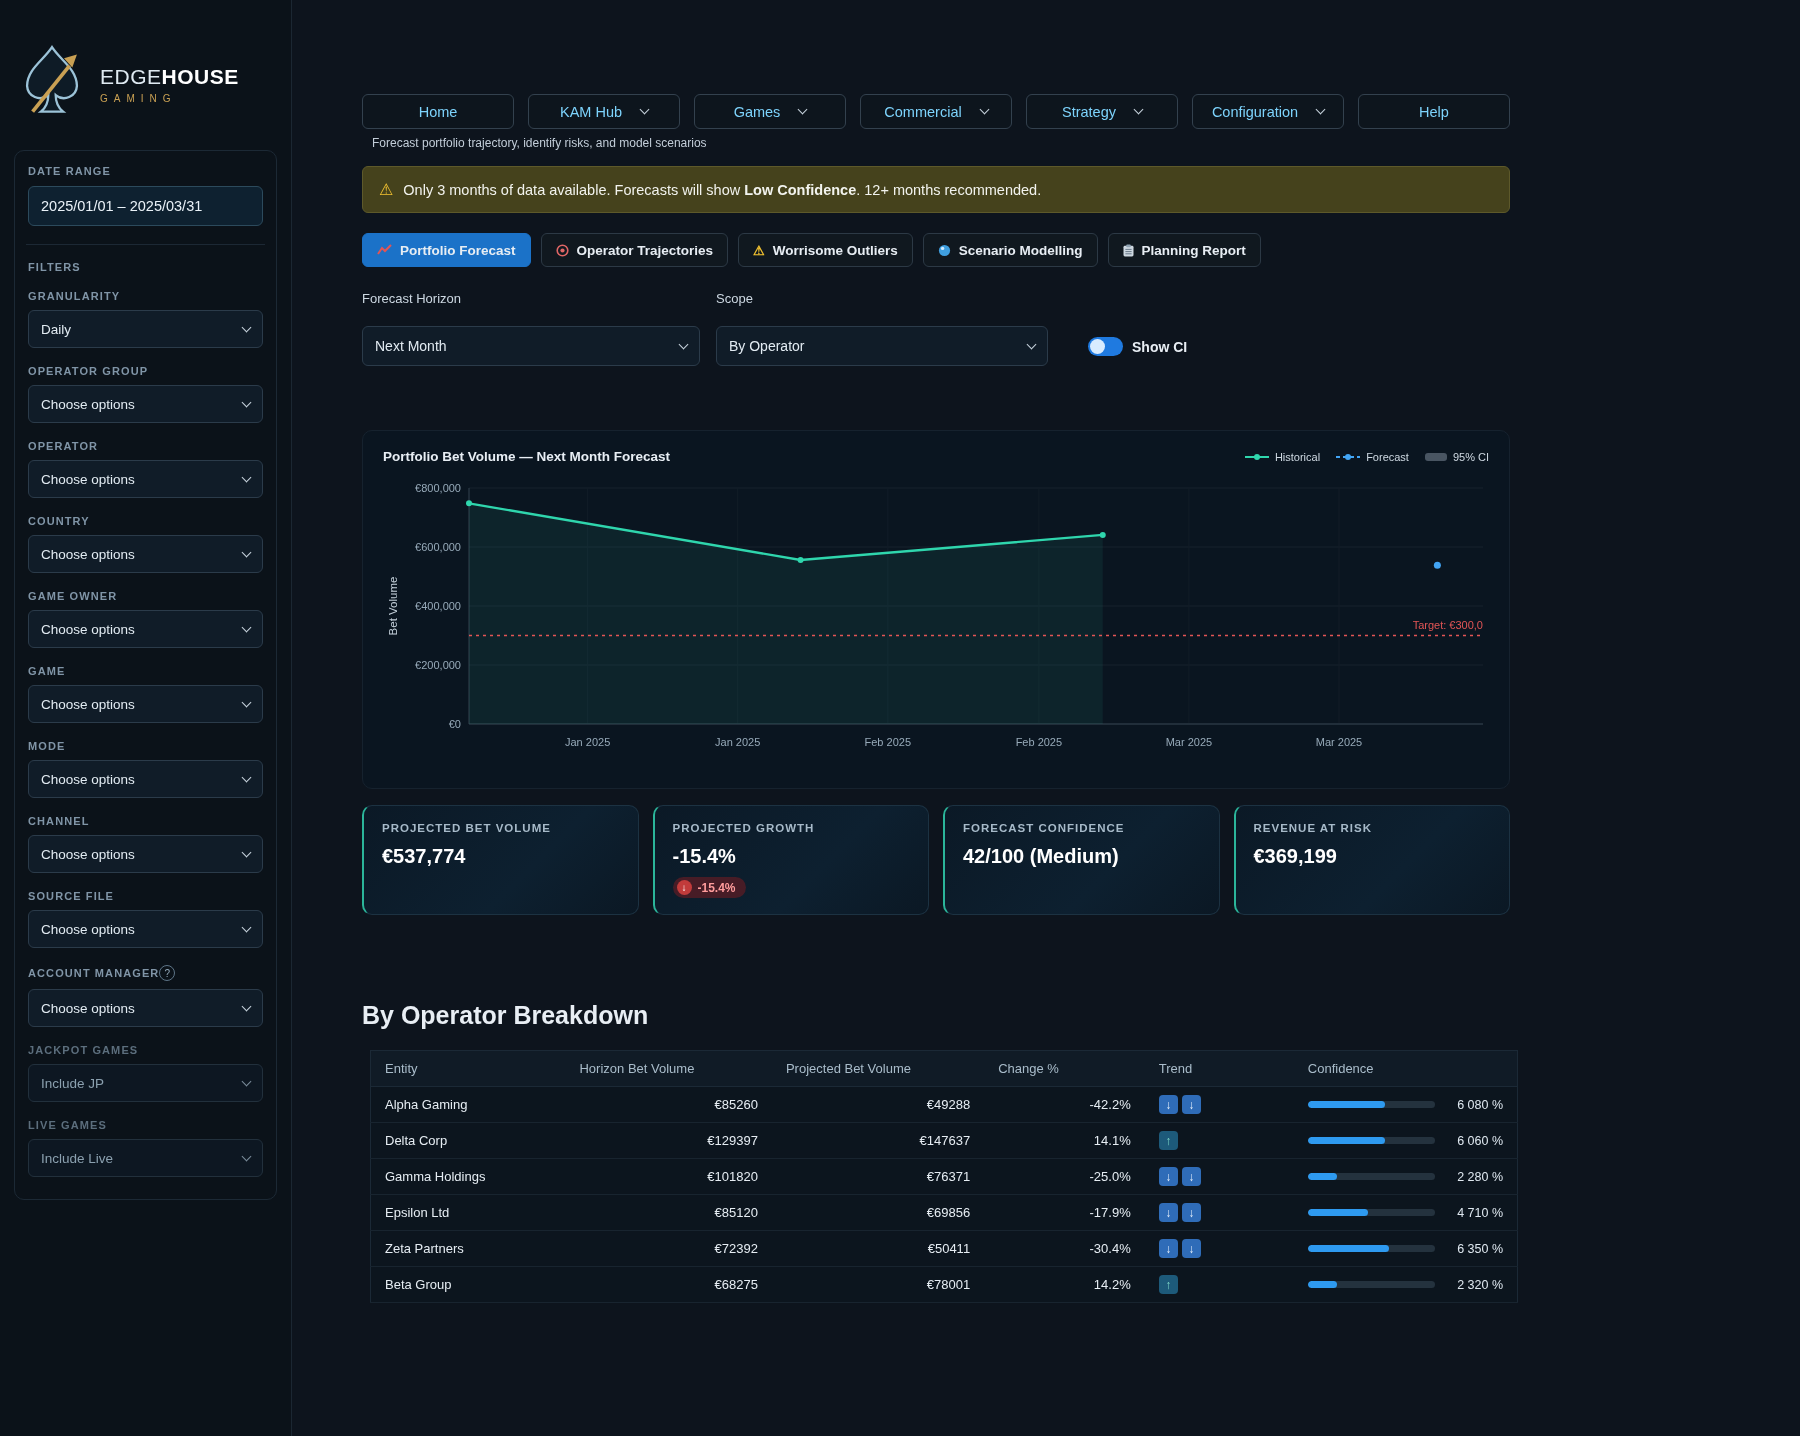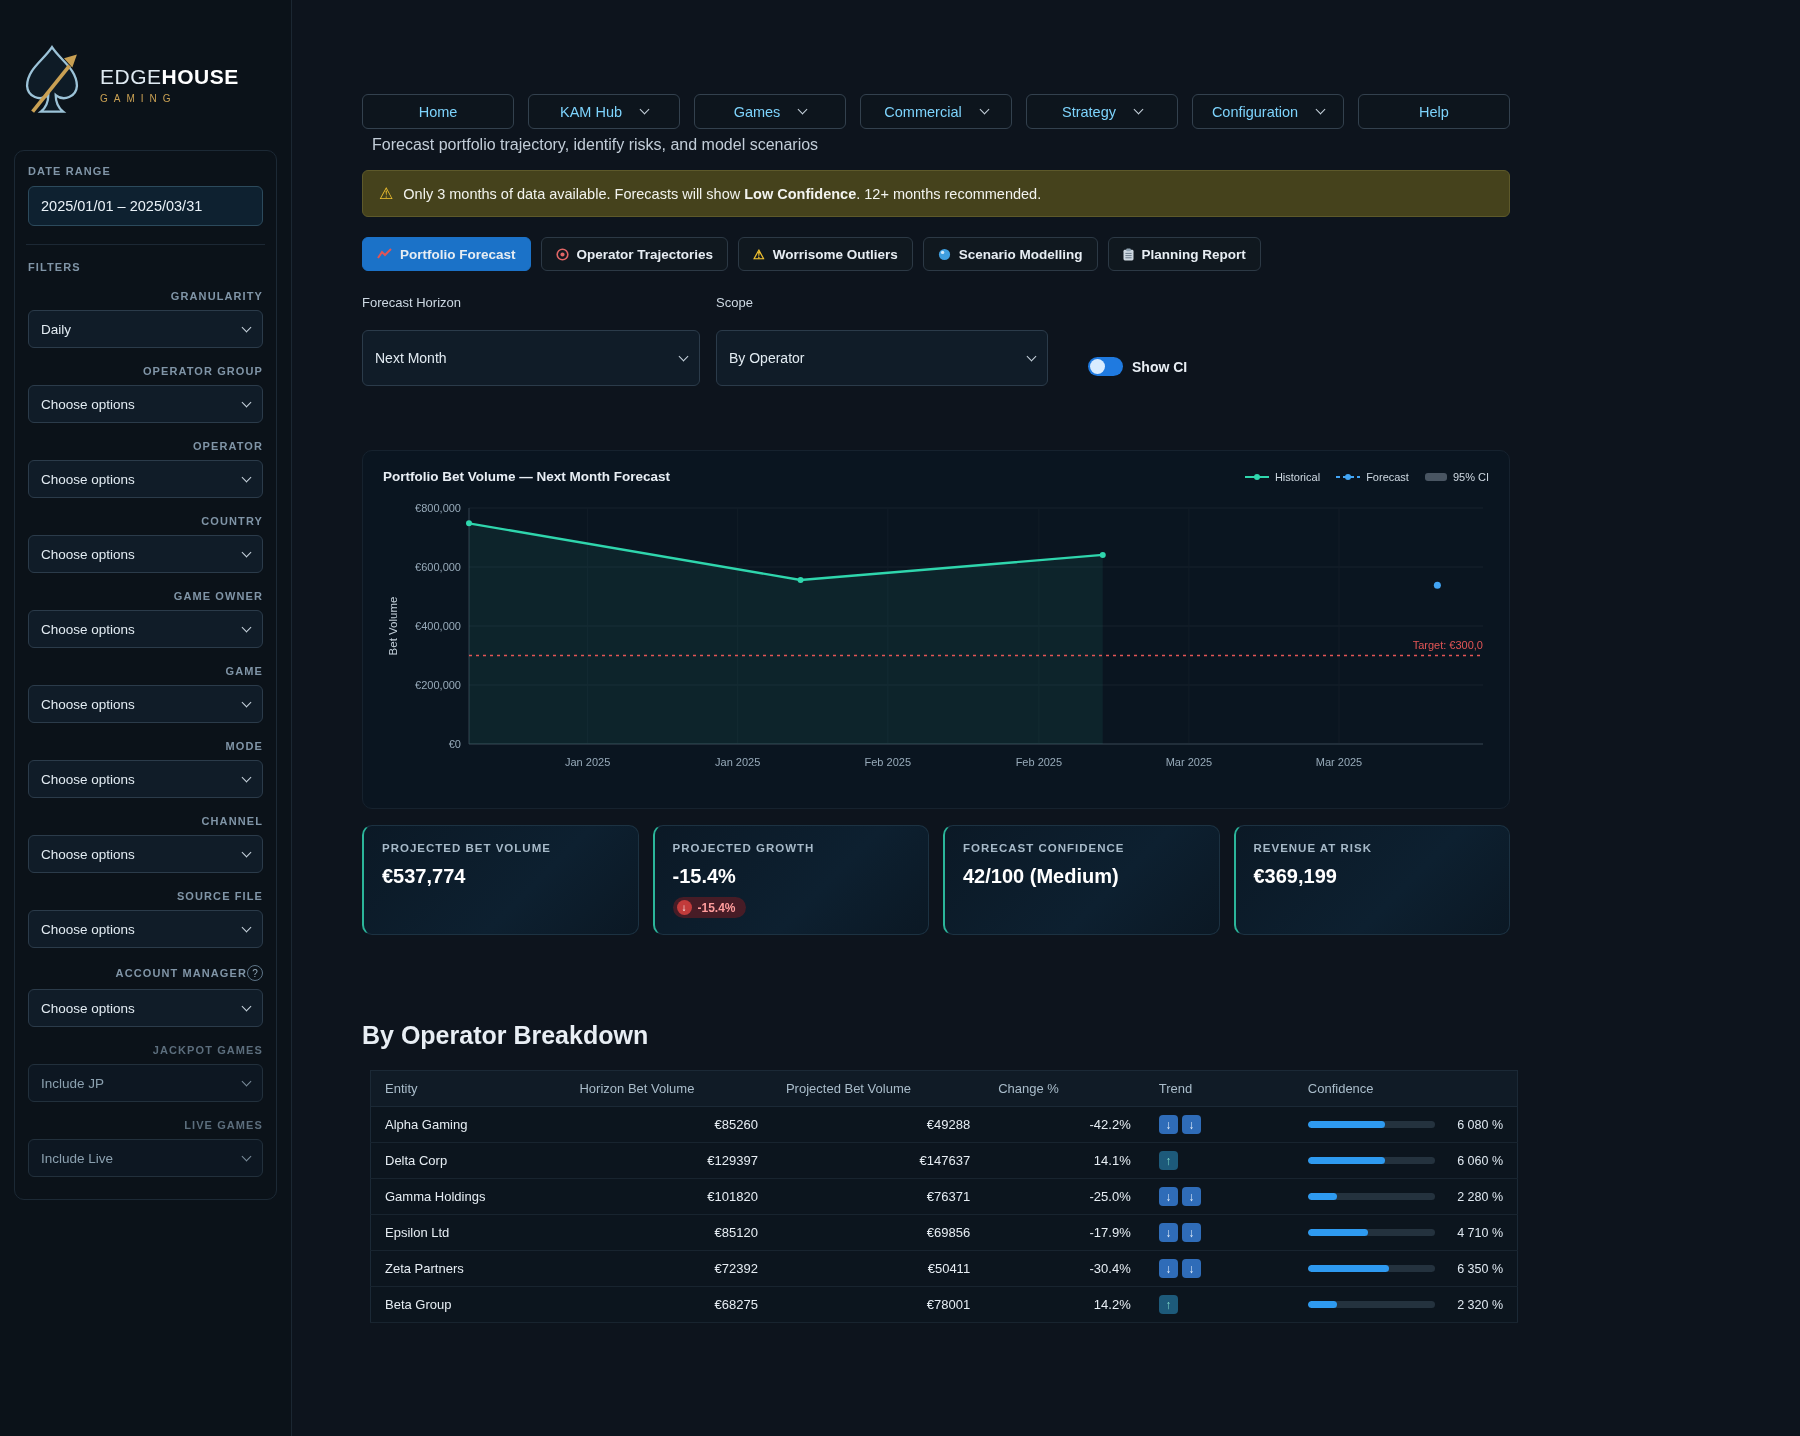--- a/index.html
+++ b/index.html
@@ -9,48 +9,48 @@
 
   
   .sidebar { width:292px; min-width:292px; background:#0b1219; border-right:1px solid #1b2732; padding:14px 14px 30px; }
   .logo-row { display:flex; align-items:center; gap:12px; padding:26px 2px 22px; }
   .brand-name { font-size:21px; letter-spacing:0.5px; }
   .brand-name .a { font-weight:400; color:#dfeaf2; }
   .brand-name .b { font-weight:800; color:#ffffff; }
   .brand-tagline { font-size:10px; letter-spacing:6px; color:#c9a053; margin-top:4px; }
   .side-panel { border:1px solid #1c2935; border-radius:10px; padding:14px 13px 22px; }
   .side-label { font-size:11px; font-weight:700; letter-spacing:1.1px; color:#8095a7; }
-  .side-label.row { display:flex; justify-content:flex-end; align-items:center; }
+  .side-label.row { display:flex; justify-content:flex-start; align-items:center; }
   .date-input { margin-top:9px; height:40px; display:flex; align-items:center; padding:0 12px; background:#0e2130; border:1px solid #2c4a5c; border-radius:6px; font-size:14.5px; color:#eaf2f8; cursor:pointer; }
   .divider { border-top:1px solid #1c2834; margin:18px -2px 16px; }
   .fgroup { margin-top:17px; }
   .fgroup .side-label { margin-bottom:8px; }
   .select { height:38px; display:flex; justify-content:space-between; align-items:center; padding:0 12px; background:#101c28; border:1px solid #2b3b4a; border-radius:6px; color:#e2ebf2; font-size:13.5px; cursor:pointer; }
   .chev { width:7px; height:7px; border-right:1.8px solid #c7d3dd; border-bottom:1.8px solid #c7d3dd; transform:rotate(45deg); display:inline-block; margin-top:-4px; margin-left:10px; flex:0 0 auto; }
   .fgroup.disabled .side-label { color:#5c6e7d; }
   .fgroup.disabled .select { color:#8ba0af; border-color:#22303c; background:#0d1722; }
   .fgroup.disabled .chev { border-color:#7b8d9b; }
   .help { width:16px; height:16px; border:1px solid #5d7487; border-radius:50%; font-size:10px; font-weight:400; color:#93a9ba; display:inline-flex; align-items:center; justify-content:center; letter-spacing:0; cursor:pointer; }
 
   
   main { flex:1; padding:94px 0 80px 70px; background:#0d141d; }
   .content { width:1148px; }
   nav { display:flex; gap:14px; width:1148px; }
   .nav-btn { flex:1; height:35px; background:#0d151d; border:1px solid #33414e; border-radius:6px; color:#7dd3fc; font-size:14.5px; font-family:inherit; display:flex; align-items:center; justify-content:center; gap:9px; cursor:pointer; }
   h1 { font-size:25px; font-weight:700; margin-top:34px; }
-  .subtitle { font-size:16px; color:#c2cdd8; margin:7px 0 0 10px; }
+  .subtitle { font-size:12px; color:#c2cdd8; margin:7px 0 0 10px; }
   .banner { margin-top:16px; width:1148px; background:#45421c; border:1px solid #5d592a; border-radius:6px; padding:13px 16px; font-size:14.5px; display:flex; align-items:center; gap:10px; color:#f2f3ee; }
   .warn-ic { color:#f2c230; font-size:16px; }
   .tabs { margin-top:20px; display:flex; gap:10px; }
   .tab { height:34px; padding:0 14px; background:#10181f; border:1px solid #2c3945; border-radius:6px; color:#e7edf3; font-size:13.5px; font-weight:700; font-family:inherit; display:flex; align-items:center; gap:8px; cursor:pointer; }
   .tab.active { background:#1b72c8; border-color:#1b72c8; }
   .tab-ic { display:inline-flex; align-items:center; }
   .controls { margin-top:24px; display:flex; align-items:flex-end; }
   .ctrl label { display:block; font-size:13px; color:#cdd8e2; margin-bottom:20px; }
-  .ctrl .select { height:56px; font-size:14px; }
+  .ctrl .select { height:40px; font-size:14px; }
   .ctrl1 { width:338px; margin-right:16px; }
   .ctrl2 { width:332px; margin-right:22px; }
   .ctrl3 { width:217px; }
   .toggle-wrap { display:flex; align-items:center; gap:9px; margin-left:18px; margin-bottom:10px; font-size:14px; font-weight:700; cursor:pointer; }
   .toggle { width:35px; height:19px; border-radius:10px; background:#1f7ae0; position:relative; display:inline-block; }
   .knob { position:absolute; left:2px; top:2px; width:15px; height:15px; border-radius:50%; background:#d9ecff; }
 
   
   .panel { margin-top:64px; width:1148px; background:#0a1520; border:1px solid #16222e; border-radius:10px; padding:16px 18px 10px; }
   .panel-head { display:flex; justify-content:space-between; align-items:center; padding:2px 2px 10px; }

